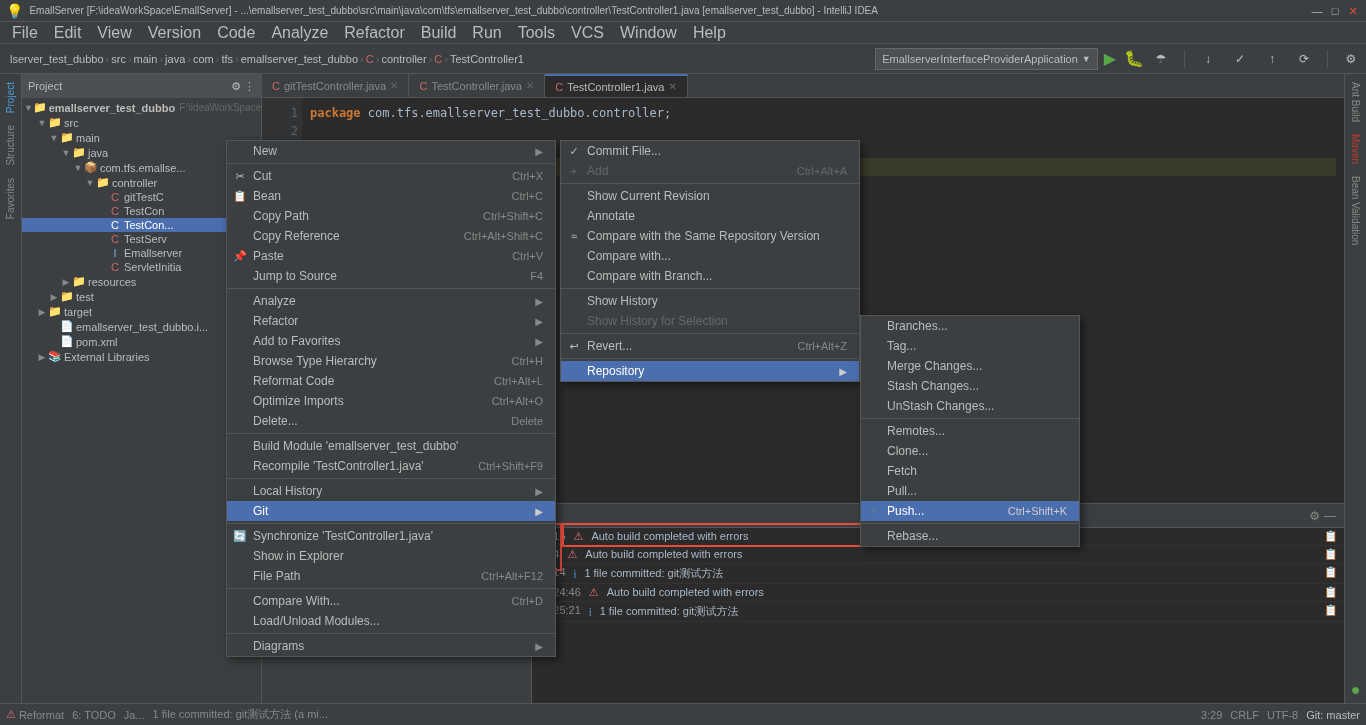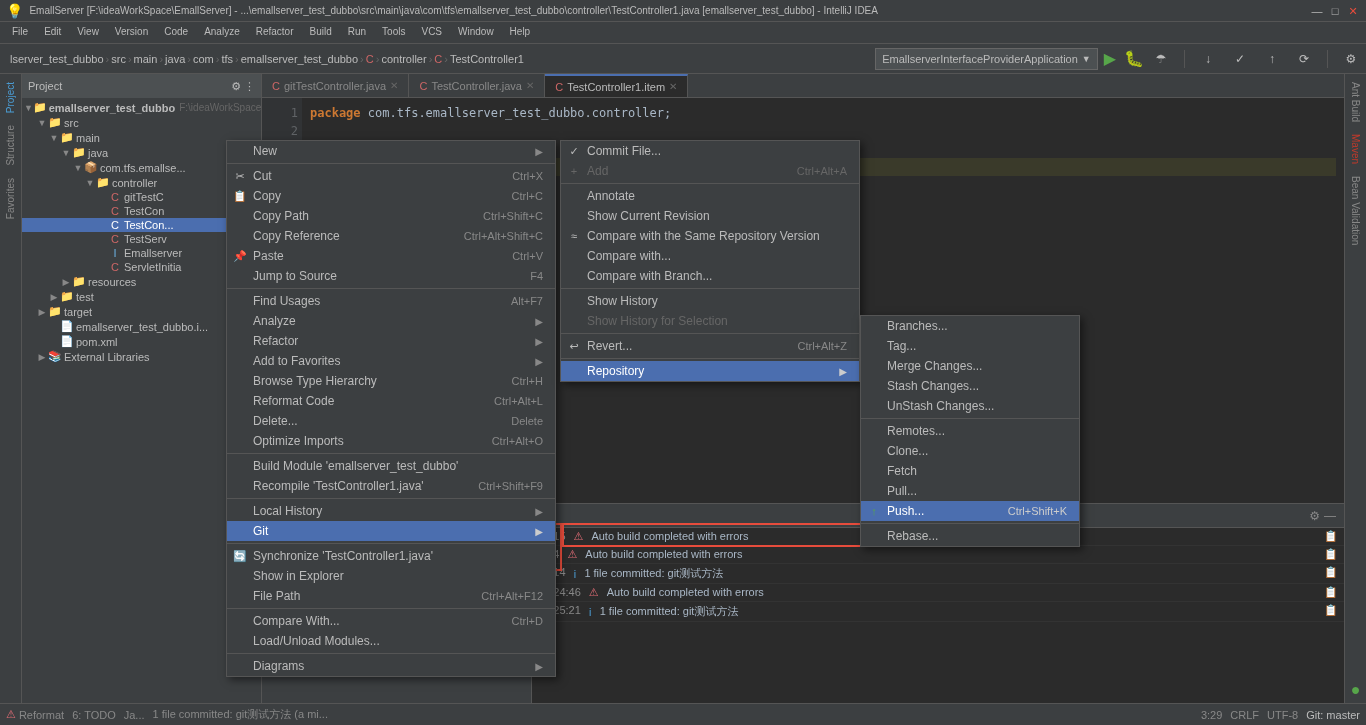--- a/index.html
+++ b/index.html
@@ -19,24 +19,24 @@
     #title-bar .title-icon { margin-right: 6px; color: #f0a30a; font-size: 14px; }
     #title-controls { margin-left: auto; display: flex; gap: 4px; }
     #title-controls span { display: inline-block; width: 14px; height: 14px; text-align: center; line-height: 14px; cursor: pointer; font-size: 11px; }
     #title-controls .close { color: #e74c3c; }
 
     
     #menu-bar {
       background: #3c3f41;
       height: 22px;
       display: flex;
-      align-items: flex-end;
+      align-items: flex-start;
       padding: 0 4px;
       border-bottom: 1px solid #555;
-      font-size: 10px;
+      font-size: 16px;
     }
     .menu-item { padding: 0 8px; cursor: pointer; color: #bbbbbb; height: 22px; line-height: 22px; }
 
     
     #toolbar {
       background: #3c3f41;
       height: 30px;
       display: flex;
       align-items: center;
       padding: 0 4px;
@@ -406,21 +406,21 @@
           <span>gitTestController.java</span>
           <span class="tab-close">✕</span>
         </div>
         <div class="tab">
           <span style="color:#cc6666;">C</span>
           <span>TestController.java</span>
           <span class="tab-close">✕</span>
         </div>
         <div class="tab active">
           <span style="color:#cc6666;">C</span>
-          <span>TestController1.item</span>
+          <span>TestController1.java</span>
           <span class="tab-close">✕</span>
         </div>
       </div>
 
       <div id="editor-content">
         <div id="line-numbers">
           <div>1</div>
           <div>2</div>
           <div>3</div>
           <div>4</div>
@@ -554,21 +554,21 @@
     <div class="cm-item">
       <span class="cm-item-label">
           <span class="cm-item-icon">✂</span>
           <span>Cut</span>
         </span>
       <span class="cm-item-shortcut">Ctrl+X</span>
     </div>
     <div class="cm-item">
       <span class="cm-item-label">
           <span class="cm-item-icon">📋</span>
-          <span>Copy</span>
+          <span>Bean</span>
         </span>
       <span class="cm-item-shortcut">Ctrl+C</span>
     </div>
     <div class="cm-item">
       <span class="cm-item-label">
           <span class="cm-item-icon"></span>
           <span>Copy Path</span>
         </span>
       <span class="cm-item-shortcut">Ctrl+Shift+C</span>
     </div>
@@ -590,27 +590,20 @@
       <span class="cm-item-label">
           <span class="cm-item-icon"></span>
           <span>Jump to Source</span>
         </span>
       <span class="cm-item-shortcut">F4</span>
     </div>
     <div class="cm-separator"></div>
     <div class="cm-item">
       <span class="cm-item-label">
           <span class="cm-item-icon"></span>
-          <span>Find Usages</span>
-        </span>
-      <span class="cm-item-shortcut">Alt+F7</span>
-    </div>
-    <div class="cm-item">
-      <span class="cm-item-label">
-          <span class="cm-item-icon"></span>
           <span>Analyze</span>
         </span>
       <span class="cm-arrow">▶</span>
     </div>
     <div class="cm-item">
       <span class="cm-item-label">
           <span class="cm-item-icon"></span>
           <span>Refactor</span>
         </span>
       <span class="cm-arrow">▶</span>
@@ -632,30 +625,30 @@
     <div class="cm-item">
       <span class="cm-item-label">
           <span class="cm-item-icon"></span>
           <span>Reformat Code</span>
         </span>
       <span class="cm-item-shortcut">Ctrl+Alt+L</span>
     </div>
     <div class="cm-item">
       <span class="cm-item-label">
           <span class="cm-item-icon"></span>
+          <span>Optimize Imports</span>
+        </span>
+      <span class="cm-item-shortcut">Ctrl+Alt+O</span>
+    </div>
+    <div class="cm-item">
+      <span class="cm-item-label">
+          <span class="cm-item-icon"></span>
           <span>Delete...</span>
         </span>
       <span class="cm-item-shortcut">Delete</span>
-    </div>
-    <div class="cm-item">
-      <span class="cm-item-label">
-          <span class="cm-item-icon"></span>
-          <span>Optimize Imports</span>
-        </span>
-      <span class="cm-item-shortcut">Ctrl+Alt+O</span>
     </div>
     <div class="cm-separator"></div>
     <div class="cm-item">
       <span class="cm-item-label">
           <span class="cm-item-icon"></span>
           <span>Build Module 'emallserver_test_dubbo'</span>
         </span>
     </div>
     <div class="cm-item">
       <span class="cm-item-label">
@@ -734,27 +727,27 @@
       <span class="cm-item-label">
           <span class="cm-item-icon">+</span>
           <span style="color:#666;">Add</span>
         </span>
       <span class="cm-item-shortcut" style="color:#666;">Ctrl+Alt+A</span>
     </div>
     <div class="cm-separator"></div>
     <div class="cm-item">
       <span class="cm-item-label">
           <span class="cm-item-icon"></span>
+          <span>Show Current Revision</span>
+        </span>
+    </div>
+    <div class="cm-item">
+      <span class="cm-item-label">
+          <span class="cm-item-icon"></span>
           <span>Annotate</span>
-        </span>
-    </div>
-    <div class="cm-item">
-      <span class="cm-item-label">
-          <span class="cm-item-icon"></span>
-          <span>Show Current Revision</span>
         </span>
     </div>
     <div class="cm-item">
       <span class="cm-item-label">
           <span class="cm-item-icon">≈</span>
           <span>Compare with the Same Repository Version</span>
         </span>
     </div>
     <div class="cm-item">
       <span class="cm-item-label">

